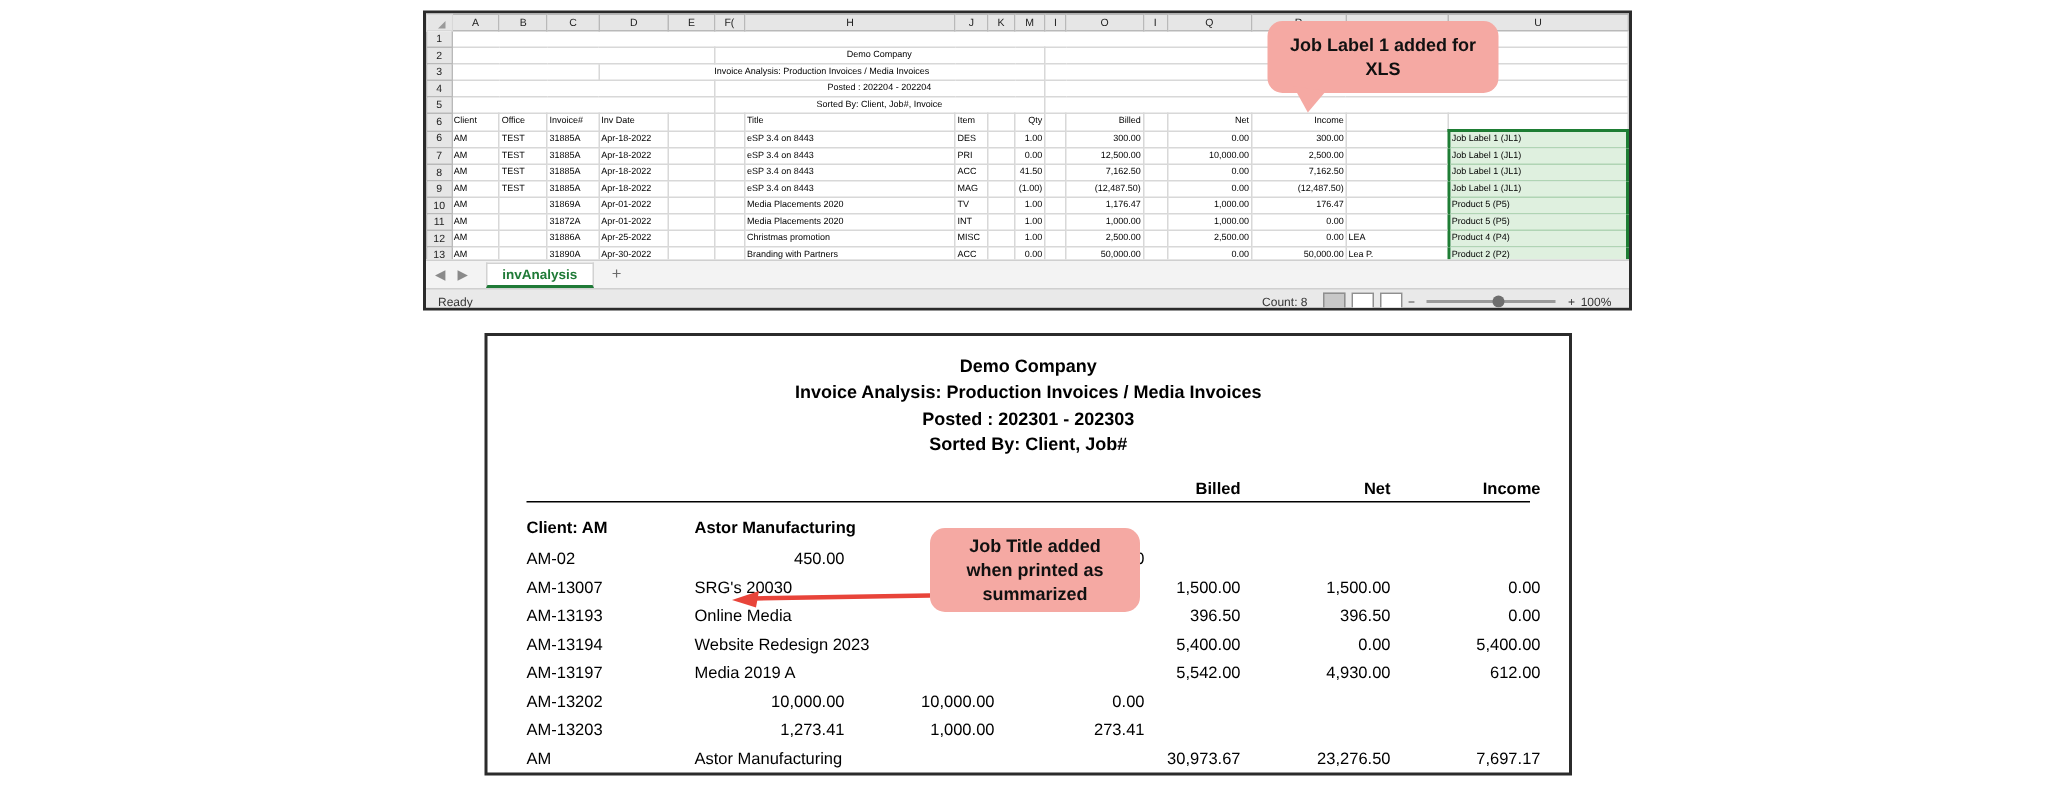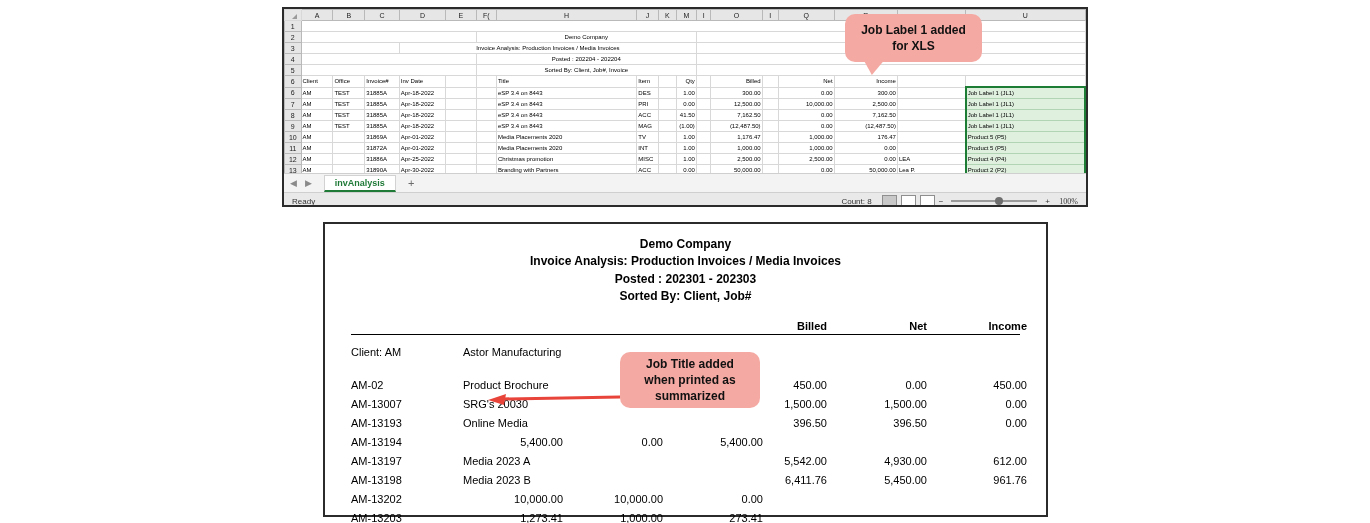--- a/index.html
+++ b/index.html
@@ -102,21 +102,21 @@
     padding: 8px 10px;
     box-sizing: border-box;
   }
   .callout .tail {
     position: absolute;
     width: 0; height: 0;
   }
   #callout-xls {
     left: 845px;
     top: 14px;
-    width: 137px;
+    width: 154px;
     height: 48px;
   }
   #callout-xls .tail {
     left: 16px;
     bottom: -13px;
     border-left: 12px solid transparent;
     border-right: 10px solid transparent;
     border-top: 16px solid #f5a9a3;
     transform: rotate(8deg);
   }
@@ -192,21 +192,21 @@
     display: inline-block;
   }
   .zoom-knob {
     position: absolute;
     left: 44px;
     top: -3px;
     width: 8px; height: 8px;
     background: #6e6e6e;
     border-radius: 50%;
   }
-  .zoom-pct { width: 28px; text-align: right; font-family: Liberation Serif, serif; }
+  .zoom-pct { width: 28px; text-align: center; }
 
   
   .report {
     position: absolute;
     left: 323px;
     top: 222px;
     width: 725px;
     height: 295px;
     background: #ffffff;
     border: 2px solid #2b2b2b;
@@ -226,21 +226,21 @@
     font-weight: bold;
     border-bottom: 1px solid #000;
     padding-bottom: 2px;
     margin-top: 14px;
   }
   .rep-row { display: flex; }
   .col-a { width: 112px; flex: 0 0 112px; }
   .col-b { width: 264px; flex: 0 0 264px; }
   .col-n { width: 100px; flex: 0 0 100px; text-align: right; }
   .rep-body { margin-top: 8px; line-height: 1.72; }
-  .rep-row.client-line { font-weight: normal; margin-bottom: 12px; }
+  .rep-row.client-line { font-weight: bold; margin-bottom: 0; }
   .rep-spacer { height: 3px; }
 
   #callout-title {
     left: 620px;
     top: 352px;
     width: 140px;
     height: 56px;
     display: flex;
     align-items: center;
     justify-content: center;
@@ -576,58 +576,51 @@
         <div class="col-a">Client: AM</div>
         <div class="col-b">Astor Manufacturing</div>
         <div class="col-n"></div>
         <div class="col-n"></div>
         <div class="col-n"></div>
       </div>
       <div class="rep-spacer"></div>
 
       <div class="rep-row">
         <div class="col-a">AM-02</div>
-        <div class="col-b">Product Brochure</div>
         <div class="col-n">450.00</div>
         <div class="col-n">0.00</div>
         <div class="col-n">450.00</div>
       </div>
       <div class="rep-row">
         <div class="col-a">AM-13007</div>
         <div class="col-b">SRG's 20030</div>
         <div class="col-n">1,500.00</div>
         <div class="col-n">1,500.00</div>
         <div class="col-n">0.00</div>
       </div>
       <div class="rep-row">
         <div class="col-a">AM-13193</div>
         <div class="col-b">Online Media</div>
         <div class="col-n">396.50</div>
         <div class="col-n">396.50</div>
         <div class="col-n">0.00</div>
       </div>
       <div class="rep-row">
         <div class="col-a">AM-13194</div>
+        <div class="col-b">Website Redesign 2023</div>
         <div class="col-n">5,400.00</div>
         <div class="col-n">0.00</div>
         <div class="col-n">5,400.00</div>
       </div>
       <div class="rep-row">
         <div class="col-a">AM-13197</div>
-        <div class="col-b">Media 2023 A</div>
+        <div class="col-b">Media 2019 A</div>
         <div class="col-n">5,542.00</div>
         <div class="col-n">4,930.00</div>
         <div class="col-n">612.00</div>
-      </div>
-      <div class="rep-row">
-        <div class="col-a">AM-13198</div>
-        <div class="col-b">Media 2023 B</div>
-        <div class="col-n">6,411.76</div>
-        <div class="col-n">5,450.00</div>
-        <div class="col-n">961.76</div>
       </div>
       <div class="rep-row">
         <div class="col-a">AM-13202</div>
         <div class="col-n">10,000.00</div>
         <div class="col-n">10,000.00</div>
         <div class="col-n">0.00</div>
       </div>
       <div class="rep-row">
         <div class="col-a">AM-13203</div>
         <div class="col-n">1,273.41</div>

